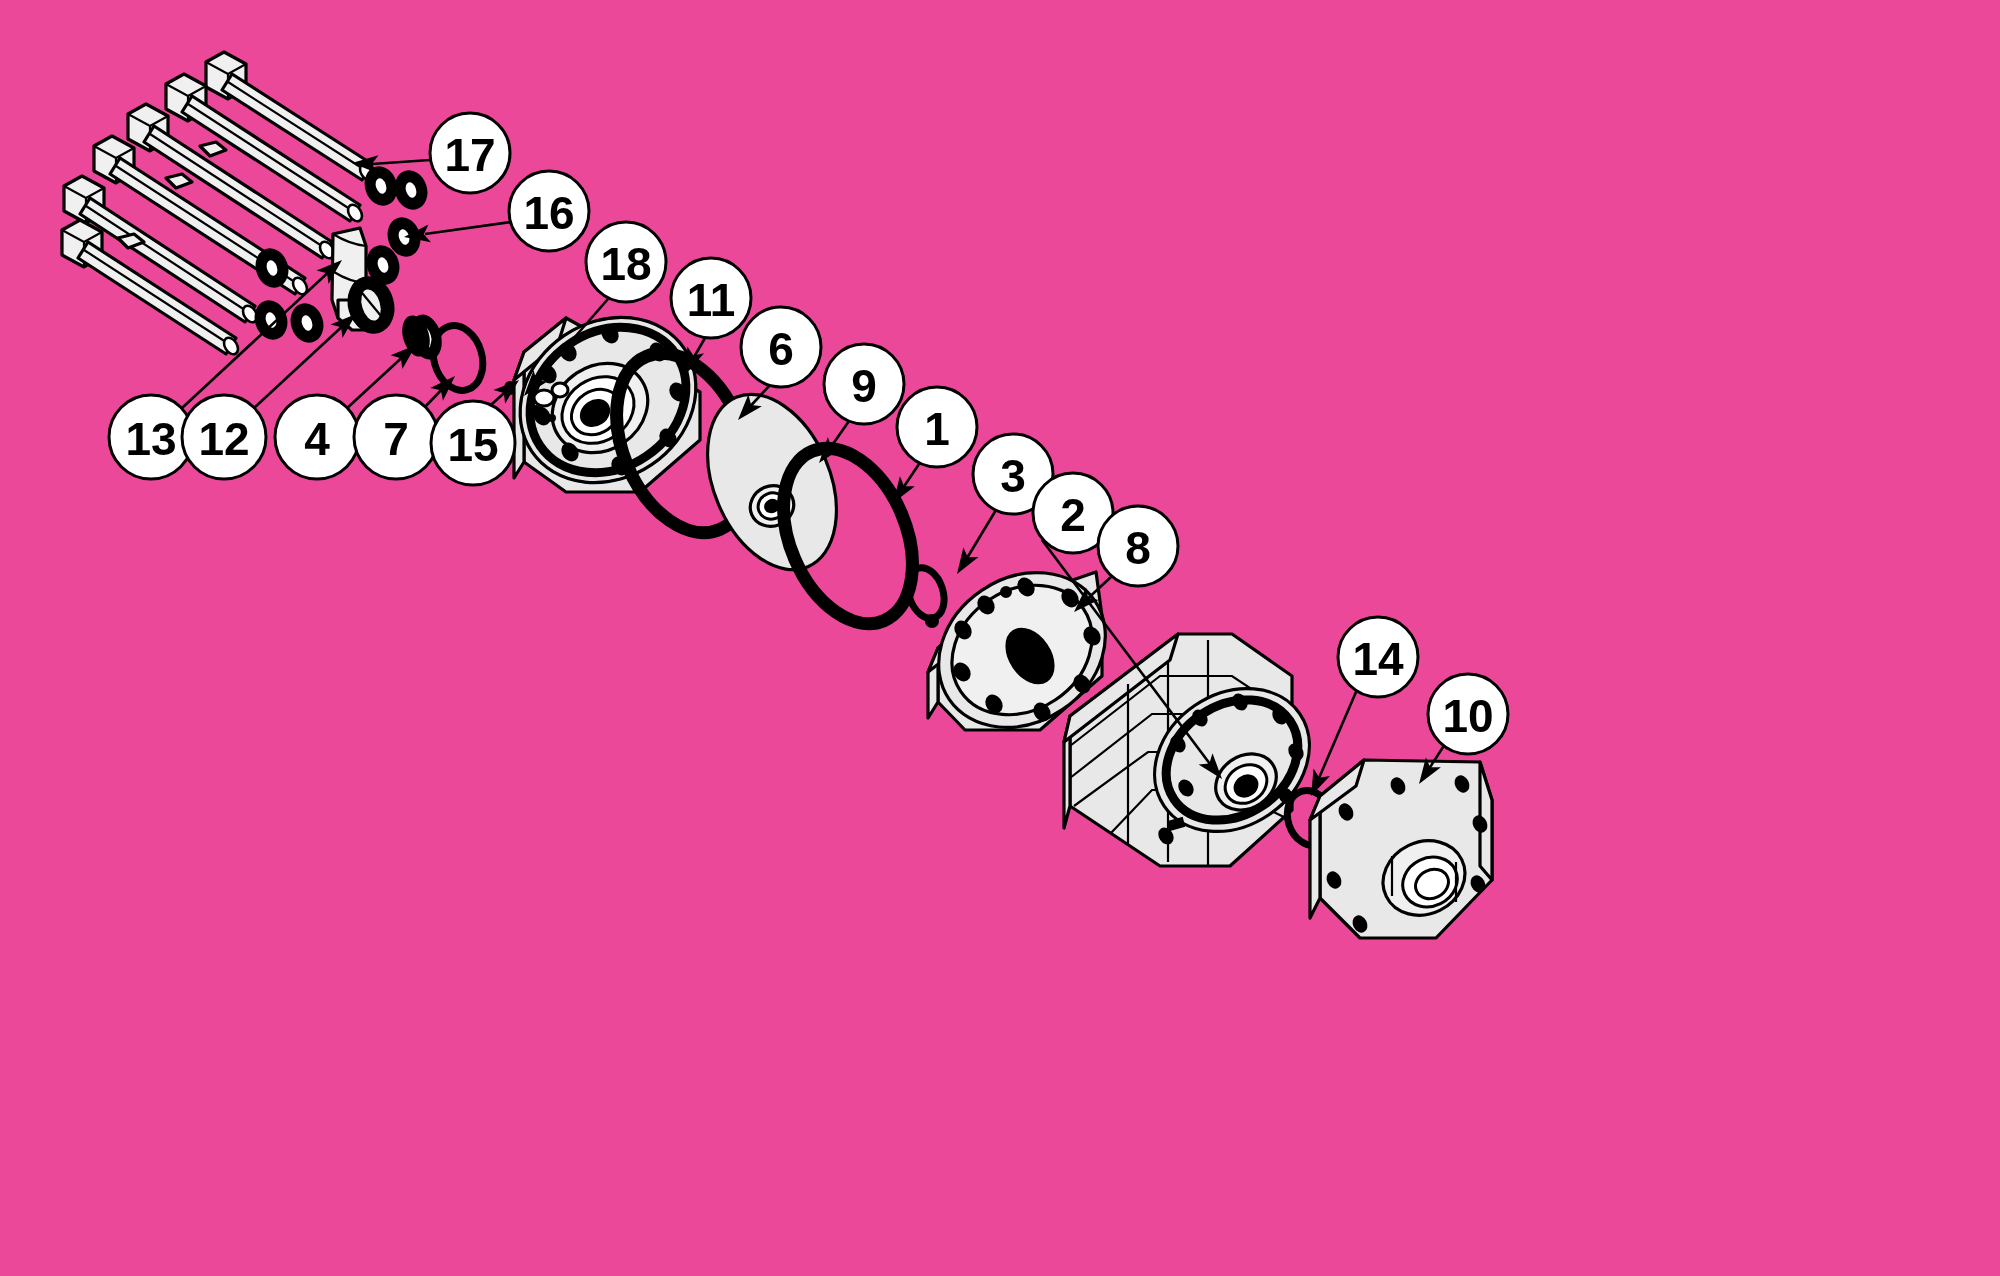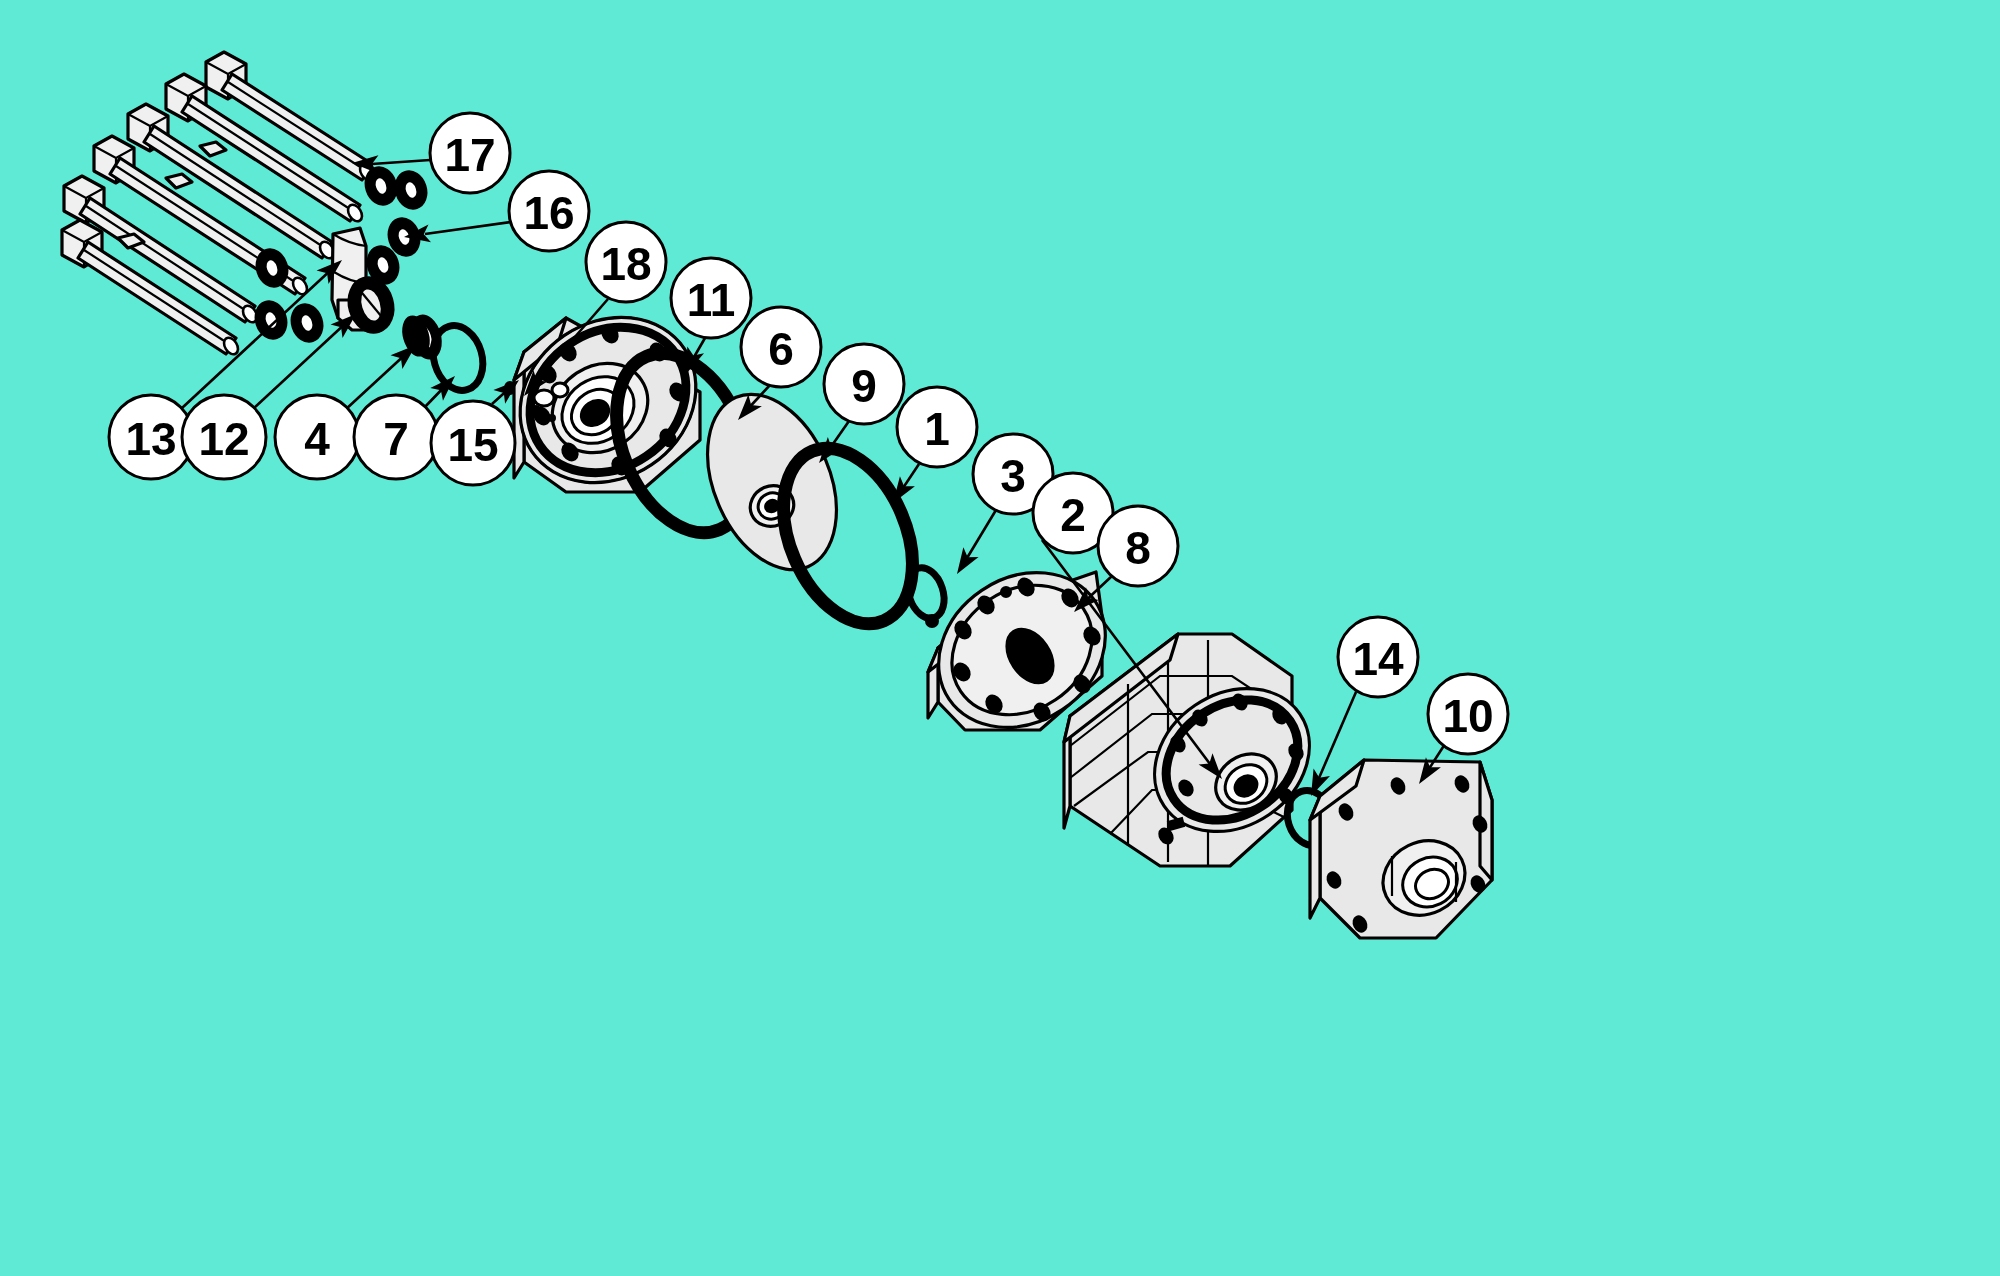--- a/index.html
+++ b/index.html
@@ -8,21 +8,21 @@
     padding: 0;
     background: #ffffff;
   }
   body {
     font-family: "Liberation Sans", sans-serif;
   }
   #stage {
     position: relative;
     width: 2000px;
     height: 1276px;
-    background: #5eead4;
+    background: #ec4899;
     overflow: hidden;
   }
   #diagram-svg {
     position: absolute;
     left: 0;
     top: 0;
     width: 2000px;
     height: 1276px;
   }
   .callout-text {

